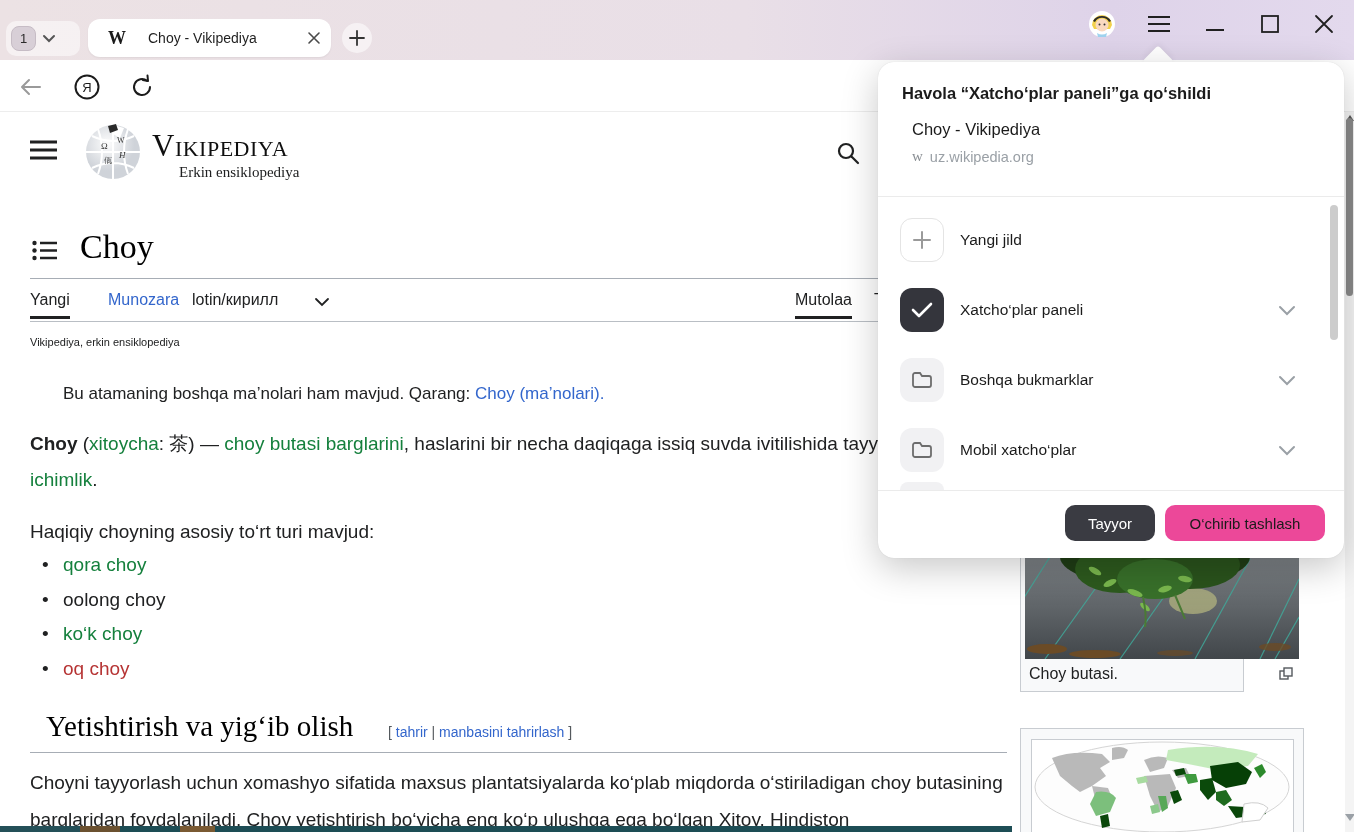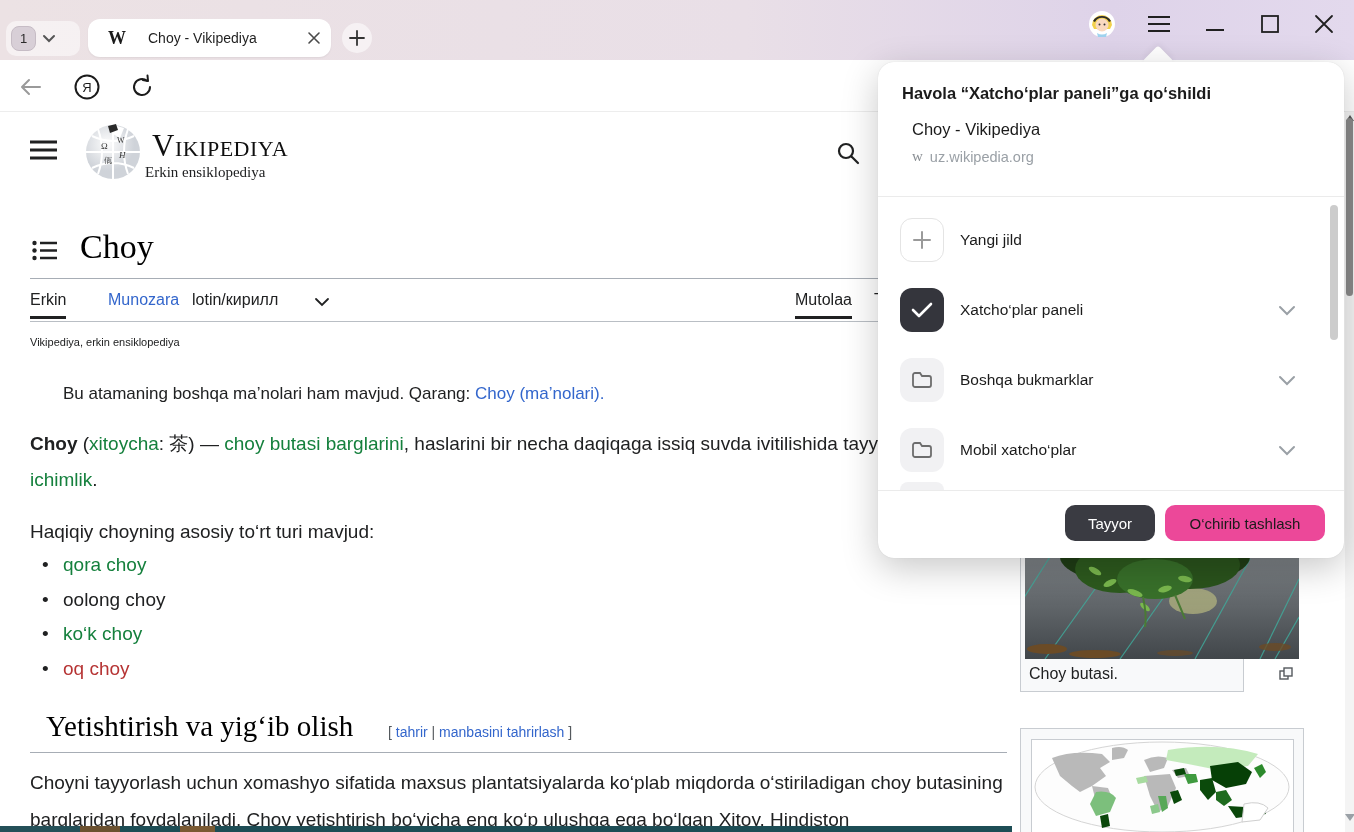--- a/index.html
+++ b/index.html
@@ -28,21 +28,21 @@
   #toolbar { left:0; top:60px; width:1354px; height:52px; background:#fff; border-bottom:1px solid #ededed; }
   #address-pill { left:170px; top:67px; width:706px; height:38px; border-radius:13px;
     background:#f0eef0; display:flex; align-items:center; }
   #address-url { font-size:15.5px; color:#1c1c1c; margin-left:10px; }
   #address-title { font-size:15.5px; color:#1c1c1c; position:absolute; left:253px; }
 
   
   #page { left:0; top:112px; width:1345px; height:720px; background:#fff; }
   .serif { font-family:"Liberation Serif","DejaVu Serif",serif; }
   #wm-title { left:152px; top:16px; font-variant:small-caps; font-size:31px; color:#0f0f0f; letter-spacing:.5px; }
-  #wm-sub { left:145px; top:52px; font-size:15px; color:#202122; }
+  #wm-sub { left:179px; top:52px; font-size:15px; color:#202122; }
 
   #article-title { left:80px; top:116px; font-size:34px; color:#000; }
   #title-rule { left:30px; top:166px; width:1314px; height:1px; background:#a7adb5; }
   .wtab { font-size:16px; color:#202122; position:absolute; top:179px; }
   .wtab.active { border-bottom:3px solid #202122; padding-bottom:7px; }
   .wtab.link { color:#3366cc; }
   #tabs-rule { left:30px; top:209px; width:1314px; height:1px; background:#b9bec4; }
   #tagline { left:30px; top:224px; font-size:11px; color:#202122; }
 
   #hatnote { left:63px; top:272px; font-size:17px; color:#202122; }
@@ -224,21 +224,21 @@
     <svg width="25" height="21">
       <circle cx="2.5" cy="3" r="2.2" fill="#202122"></circle>
         <circle cx="2.5" cy="10.5" r="2.2" fill="#202122"></circle>
         <circle cx="2.5" cy="18" r="2.2" fill="#202122"></circle>
       <path d="M8 3 H25 M8 10.5 H25 M8 18 H25" stroke="#202122" stroke-width="2.6"></path>
     </svg>
   </div>
   <div id="article-title" class="abs serif">Choy</div>
   <div id="title-rule" class="abs"></div>
 
-  <span class="wtab active" style="left:30px">Erkin</span>
+  <span class="wtab active" style="left:30px">Yangi</span>
   <span class="wtab link" style="left:108px">Munozara</span>
   <span class="wtab" style="left:192px">lotin/кирилл</span>
   <svg class="abs" style="left:313px;top:184px" width="18" height="12">
       <polyline points="3,3 9,9 15,3" fill="none" stroke="#202122" stroke-width="1.8" stroke-linecap="round"></polyline>
     </svg>
   <span class="wtab active" style="left:795px">Mutolaa</span>
   <span class="wtab" style="left:874px">T</span>
   <div id="tabs-rule" class="abs"></div>
   <div id="tagline" class="abs">Vikipediya, erkin ensiklopediya</div>
 

